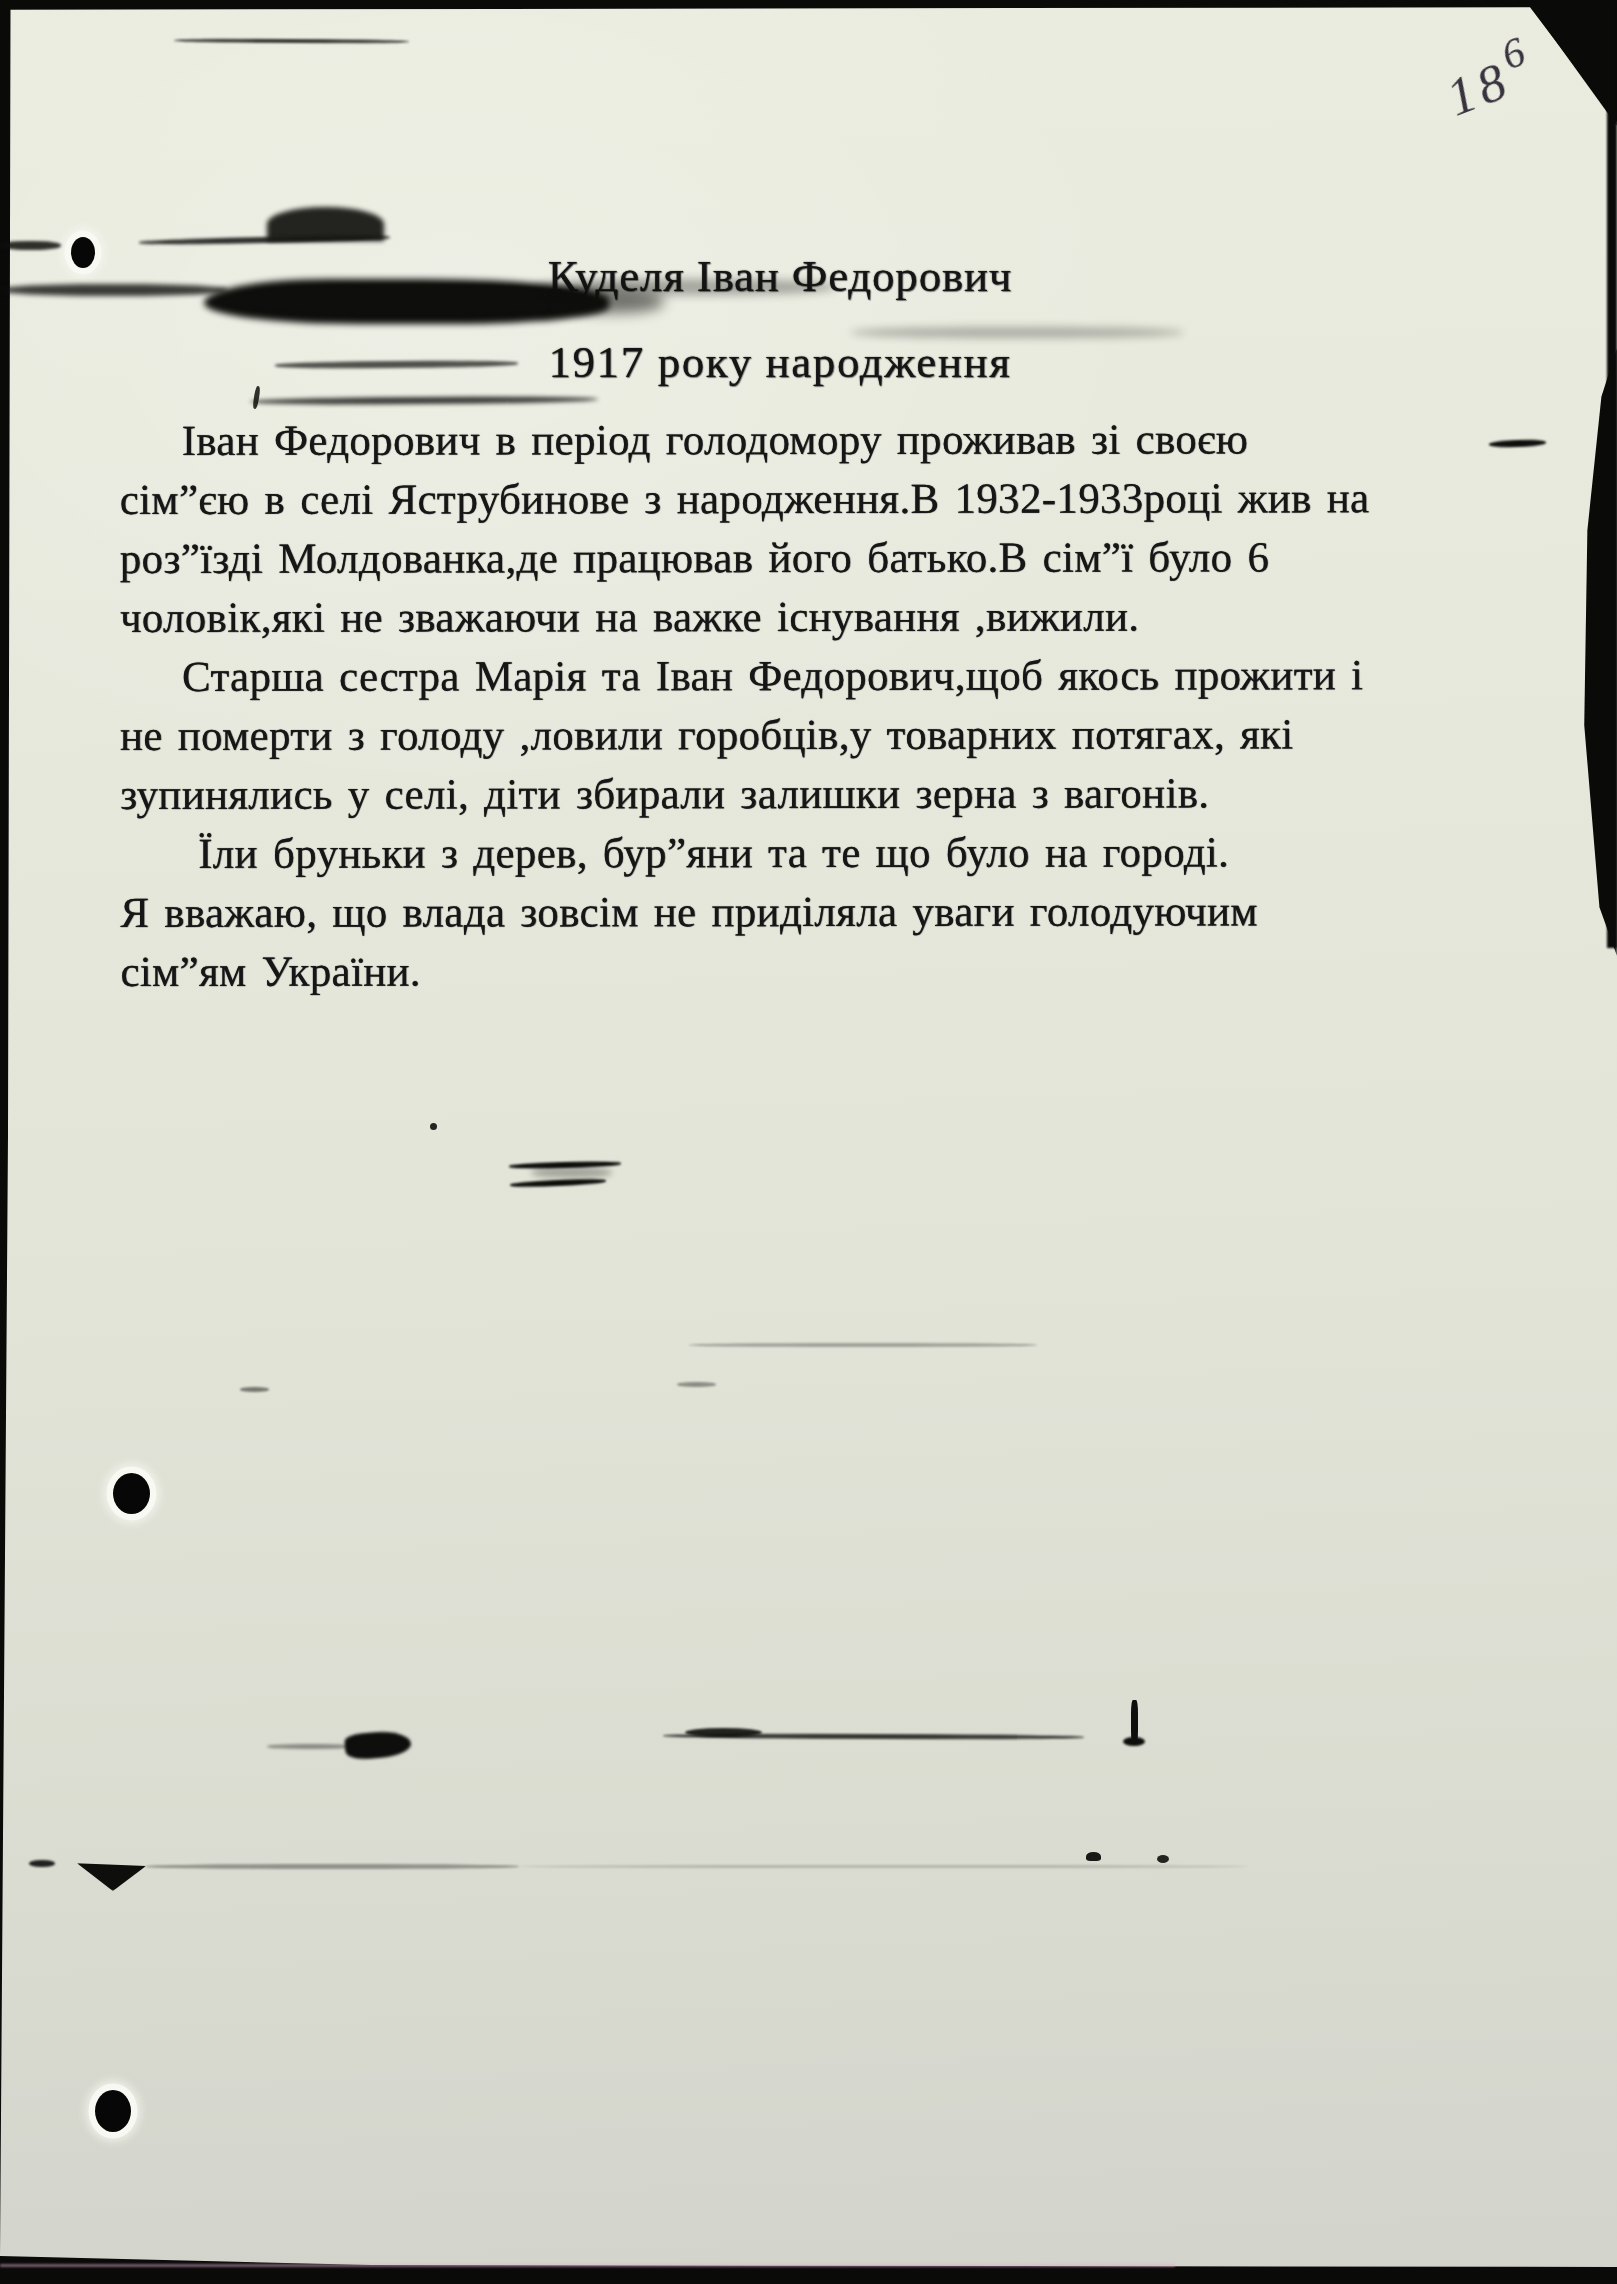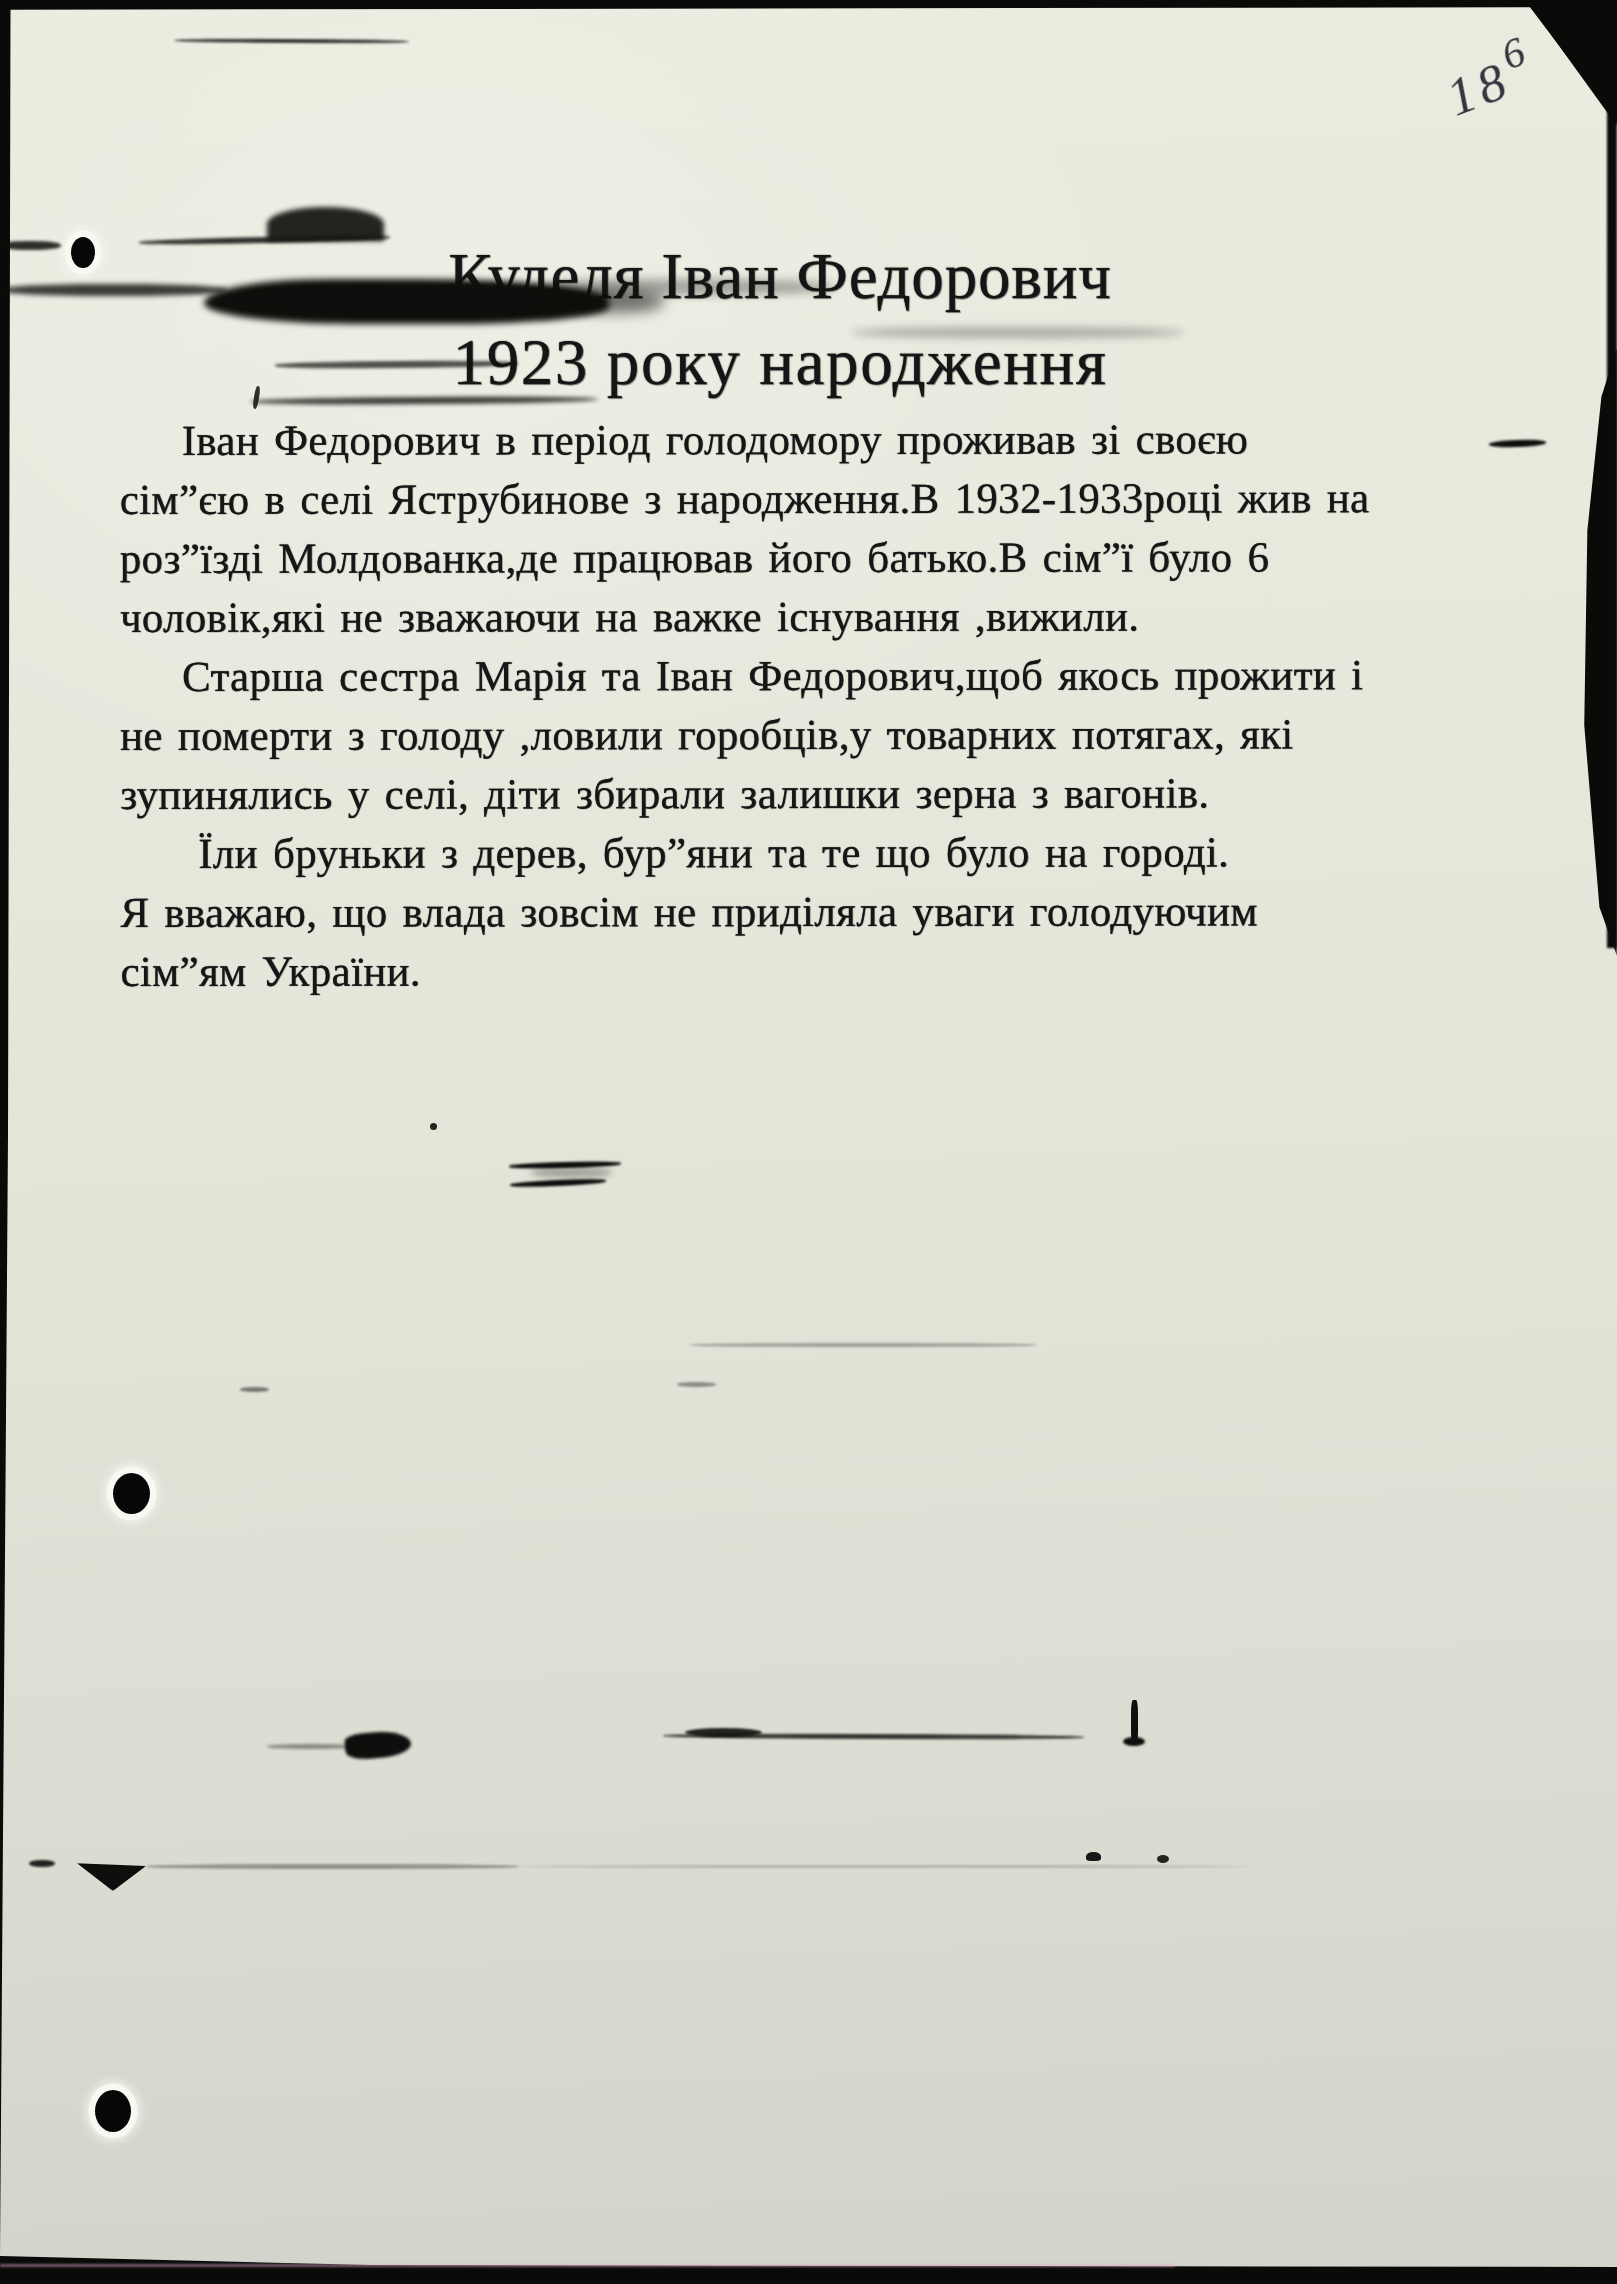--- a/index.html
+++ b/index.html
@@ -7,21 +7,21 @@
         font-family:"Liberation Serif","DejaVu Serif",serif;}
   
   #paper{position:absolute;left:0;top:0;width:1617px;height:2284px;
     background:
       radial-gradient(1053px 729px at 28% 14%, rgba(255,255,255,.20), rgba(255,255,255,0) 70%),
       linear-gradient(178deg,#eaecdf 0%,#e7e9dd 28%,#e2e4d8 55%,#dadcd1 80%,#d2d3cb 100%);
     clip-path: polygon(10.5px 9.7px, 1530px 7.3px, 1617px 122px, 1617px 2267px, 371px 2265px, 0px 2256px, 8px 1134px);
   }
   
   .titleblock{position:absolute;left:0;right:57px;top:233px;text-align:center;color:#151515;
-    font-size:65px;line-height:86px;font-weight:400;letter-spacing:0.8px;
+    font-size:45px;line-height:86px;font-weight:400;letter-spacing:0.8px;
     text-shadow:0 0 1.3px rgba(10,10,10,.85), 0.8px 0.5px 1px rgba(10,10,10,.45);}
   .titleblock .t2{letter-spacing:1.6px;}
   #bodytext{position:absolute;left:120px;top:410px;width:1458px;color:#161616;
     font-size:43px;line-height:59px;letter-spacing:0.3px;word-spacing:4px;
     transform:rotate(-0.08deg);
     text-shadow:0 0 0.9px rgba(15,15,15,.75), 0.6px 0.3px 0.7px rgba(15,15,15,.4);}
   .line{white-space:nowrap;}
   .ind1{padding-left:62px;}
   .ind2{padding-left:78px;}
   
@@ -42,21 +42,21 @@
 <div id="scan">
 
   <div id="paper"></div>
 
   <div id="handnum">
     <span class="n">18</span><span class="s">6</span>
   </div>
 
   <div class="titleblock">
     <div class="t1">Куделя Іван Федорович</div>
-    <div class="t2">1923 року народження</div>
+    <div class="t2">1917 року народження</div>
   </div>
 
   <div id="bodytext">
     <div class="line ind1">Іван Федорович в період голодомору проживав зі своєю</div>
     <div class="line">сім”єю в селі Яструбинове з народження.В 1932-1933році жив на</div>
     <div class="line">роз”їзді Молдованка,де працював його батько.В сім”ї було 6</div>
     <div class="line">чоловік,які не зважаючи на важке існування ,вижили.</div>
     <div class="line ind1">Старша сестра Марія та Іван Федорович,щоб якось прожити і</div>
     <div class="line">не померти з голоду ,ловили горобців,у товарних потягах, які</div>
     <div class="line">зупинялись у селі, діти збирали залишки зерна з вагонів.</div>

